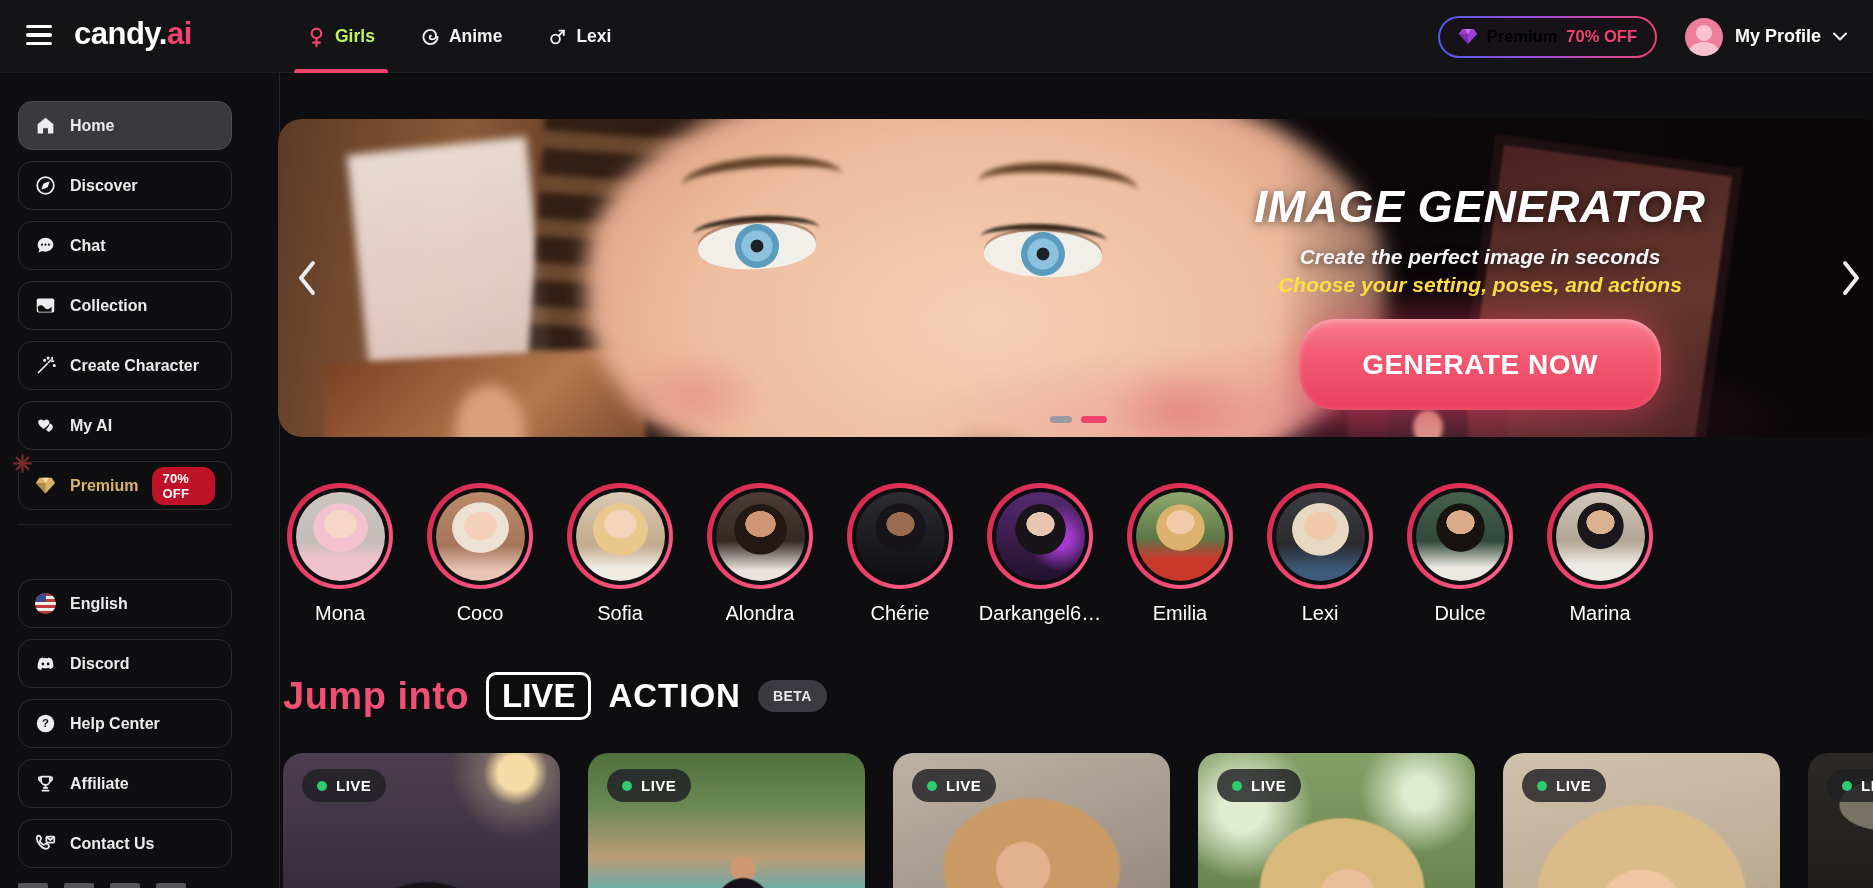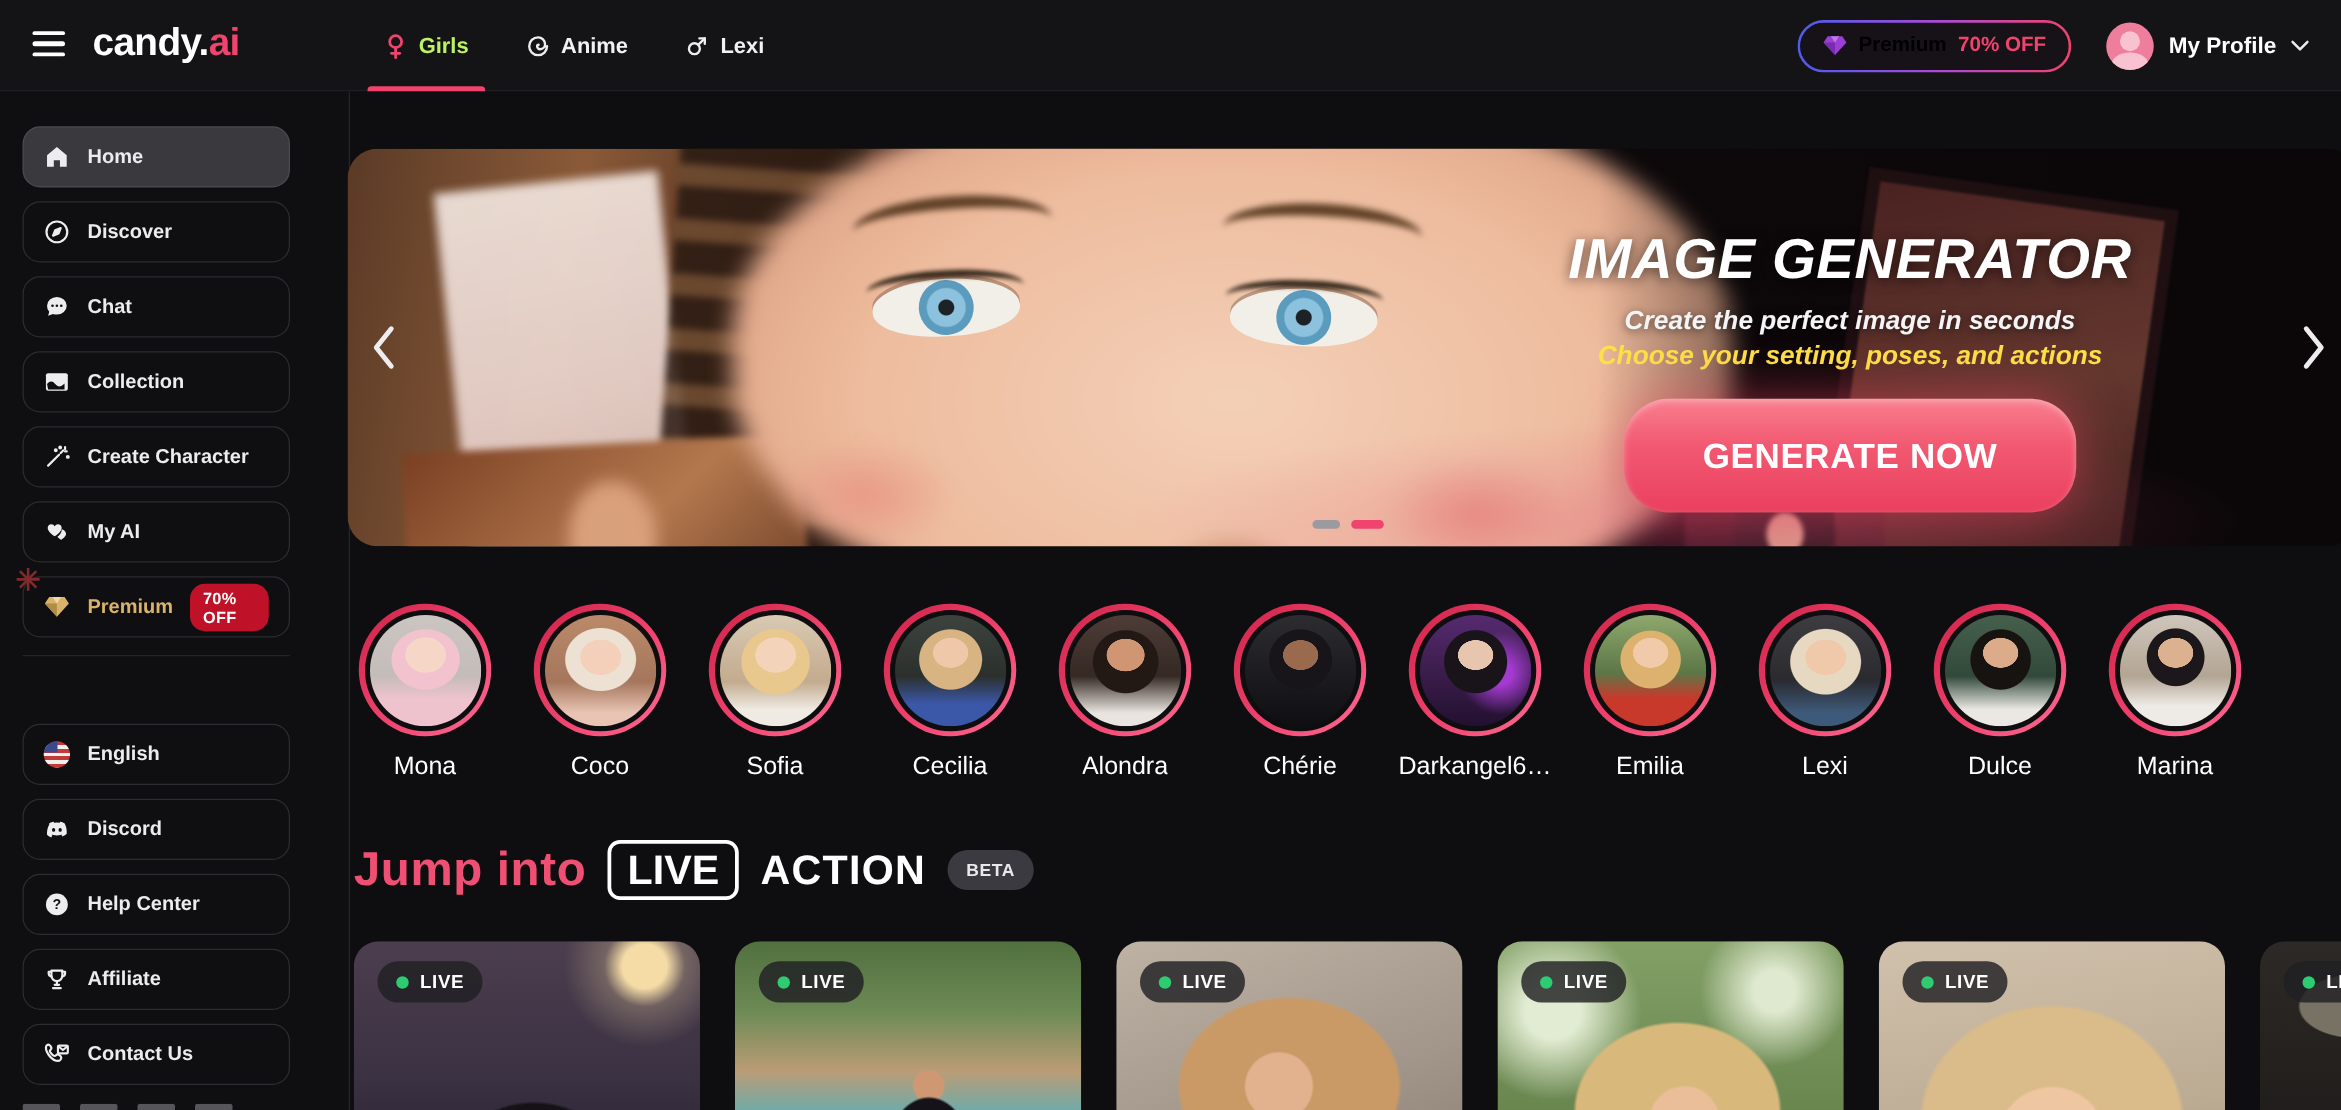--- a/index.html
+++ b/index.html
@@ -394,28 +394,20 @@
       <div class="char-ring">
         <div class="char-gap">
           <div class="char-photo" style="background: radial-gradient(30% 26% at 50% 36%, rgb(244, 211, 187) 0px, rgb(244, 211, 187) 60%, transparent 62%), radial-gradient(52% 50% at 50% 42%, rgb(233, 200, 142) 0px, rgb(233, 200, 142) 58%, transparent 60%), linear-gradient(rgb(217, 201, 179) 0%, rgb(195, 171, 142) 60%, rgb(239, 234, 226) 85%);"></div>
         </div>
       </div>
       <div class="char-name">Sofia</div>
     </div>
     <div class="char">
       <div class="char-ring">
         <div class="char-gap">
-          <div class="char-photo" style="background: radial-gradient(26% 22% at 50% 34%, rgb(238, 200, 169) 0px, rgb(238, 200, 169) 60%, transparent 62%), radial-gradient(48% 46% at 50% 40%, rgb(217, 180, 131) 0px, rgb(217, 180, 131) 58%, transparent 60%), linear-gradient(rgb(60, 67, 62) 0%, rgb(43, 48, 44) 55%, rgb(59, 87, 168) 80%);"></div>
-        </div>
-      </div>
-      <div class="char-name">Cecilia</div>
-    </div>
-    <div class="char">
-      <div class="char-ring">
-        <div class="char-gap">
           <div class="char-photo" style="background: radial-gradient(28% 24% at 50% 36%, rgb(208, 149, 115) 0px, rgb(208, 149, 115) 60%, transparent 62%), radial-gradient(50% 48% at 50% 42%, rgb(34, 25, 21) 0px, rgb(34, 25, 21) 58%, transparent 60%), linear-gradient(rgb(78, 60, 55) 0%, rgb(53, 41, 35) 55%, rgb(233, 228, 223) 88%);"></div>
         </div>
       </div>
       <div class="char-name">Alondra</div>
     </div>
     <div class="char">
       <div class="char-ring">
         <div class="char-gap">
           <div class="char-photo" style="background: radial-gradient(26% 22% at 50% 36%, rgb(154, 106, 78) 0px, rgb(154, 106, 78) 60%, transparent 62%), radial-gradient(48% 46% at 50% 40%, rgb(23, 21, 26) 0px, rgb(23, 21, 26) 58%, transparent 60%), linear-gradient(rgb(45, 45, 49) 0%, rgb(26, 26, 30) 60%, rgb(15, 15, 18) 100%);"></div>
         </div>

